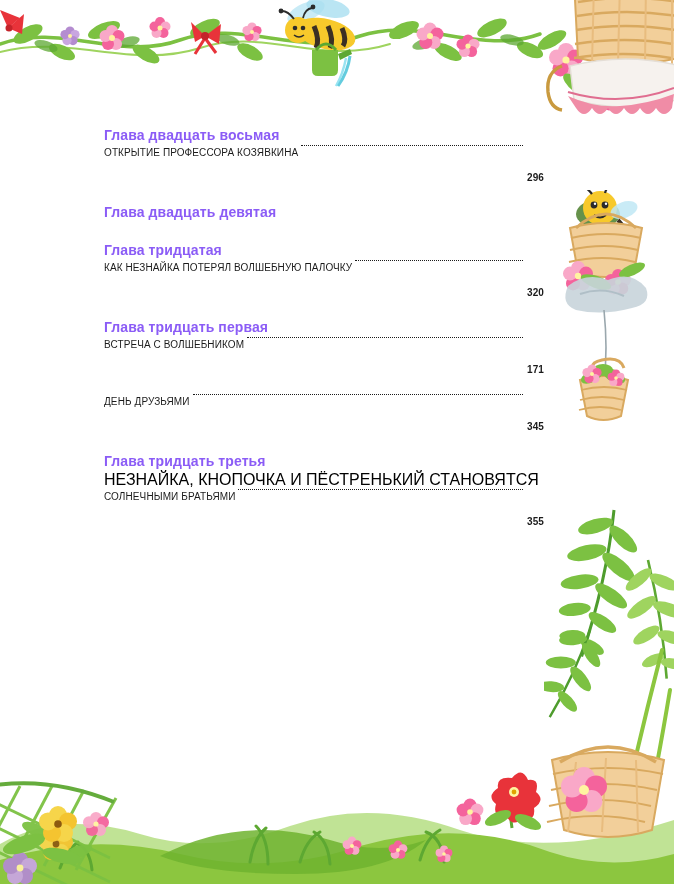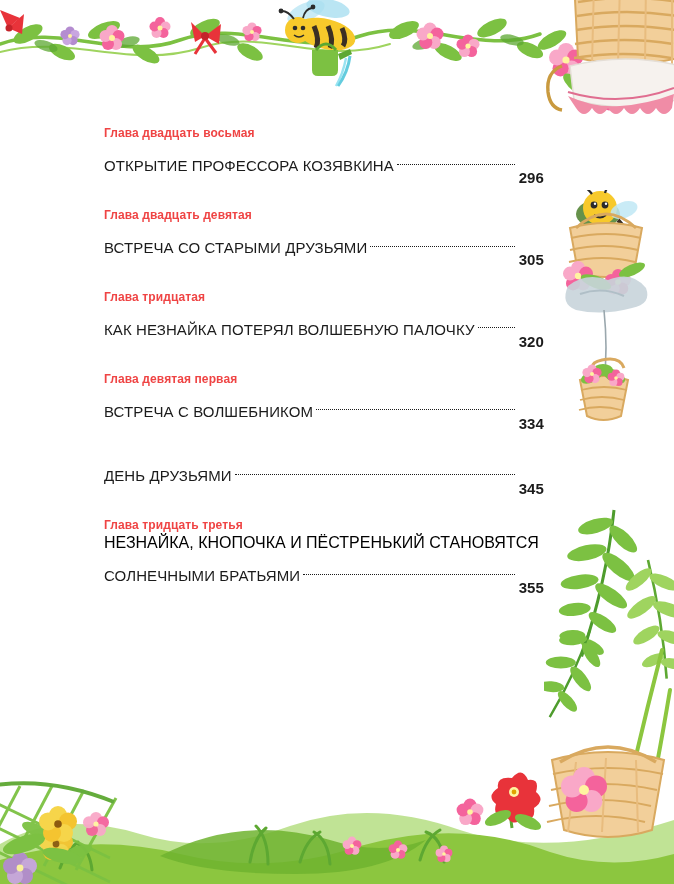--- a/index.html
+++ b/index.html
@@ -33,30 +33,30 @@
   #toc {
     position: absolute;
     left: 104px;
     top: 125px;
     width: 440px;
   }
   .entry {
     margin-bottom: 17px;
   }
   .entry-chapter {
-    font-size: 12px;
+    font-size: 14px;
     font-weight: bold;
-    color: #ef4444;
+    color: #8b5cf6;
     letter-spacing: 0.1px;
     line-height: 1.45;
   }
   .entry-body {
     display: flex;
-    align-items: center;
-    font-size: 15px;
+    align-items: flex-start;
+    font-size: 10px;
     color: #1b1b1b;
     line-height: 1.5;
     letter-spacing: 0.1px;
   }
   .entry-title {
     white-space: nowrap;
   }
   .entry-title.wrap {
     white-space: normal;
     text-align: right;
@@ -562,42 +562,37 @@
     <div class="entry-chapter">Глава двадцать восьмая</div>
     <div class="entry-body">
       <span class="entry-title">ОТКРЫТИЕ ПРОФЕССОРА КОЗЯВКИНА</span>
       <span class="leader"></span>
       <span class="entry-page">296</span>
     </div>
   </div>
 
   <div class="entry">
     <div class="entry-chapter">Глава двадцать девятая</div>
-    <div class="entry-body">
-      <span class="entry-title">ВСТРЕЧА СО СТАРЫМИ ДРУЗЬЯМИ</span>
-      <span class="leader"></span>
-      <span class="entry-page">305</span>
-    </div>
   </div>
 
   <div class="entry">
     <div class="entry-chapter">Глава тридцатая</div>
     <div class="entry-body">
       <span class="entry-title">КАК НЕЗНАЙКА ПОТЕРЯЛ ВОЛШЕБНУЮ ПАЛОЧКУ</span>
       <span class="leader"></span>
       <span class="entry-page">320</span>
     </div>
   </div>
 
   <div class="entry">
-    <div class="entry-chapter">Глава девятая первая</div>
+    <div class="entry-chapter">Глава тридцать первая</div>
     <div class="entry-body">
       <span class="entry-title">ВСТРЕЧА С ВОЛШЕБНИКОМ</span>
       <span class="leader"></span>
-      <span class="entry-page">334</span>
+      <span class="entry-page">171</span>
     </div>
   </div>
 
   <div class="entry">
     <div class="entry-body">
       <span class="entry-title">ДЕНЬ ДРУЗЬЯМИ</span>
       <span class="leader"></span>
       <span class="entry-page">345</span>
     </div>
   </div>

